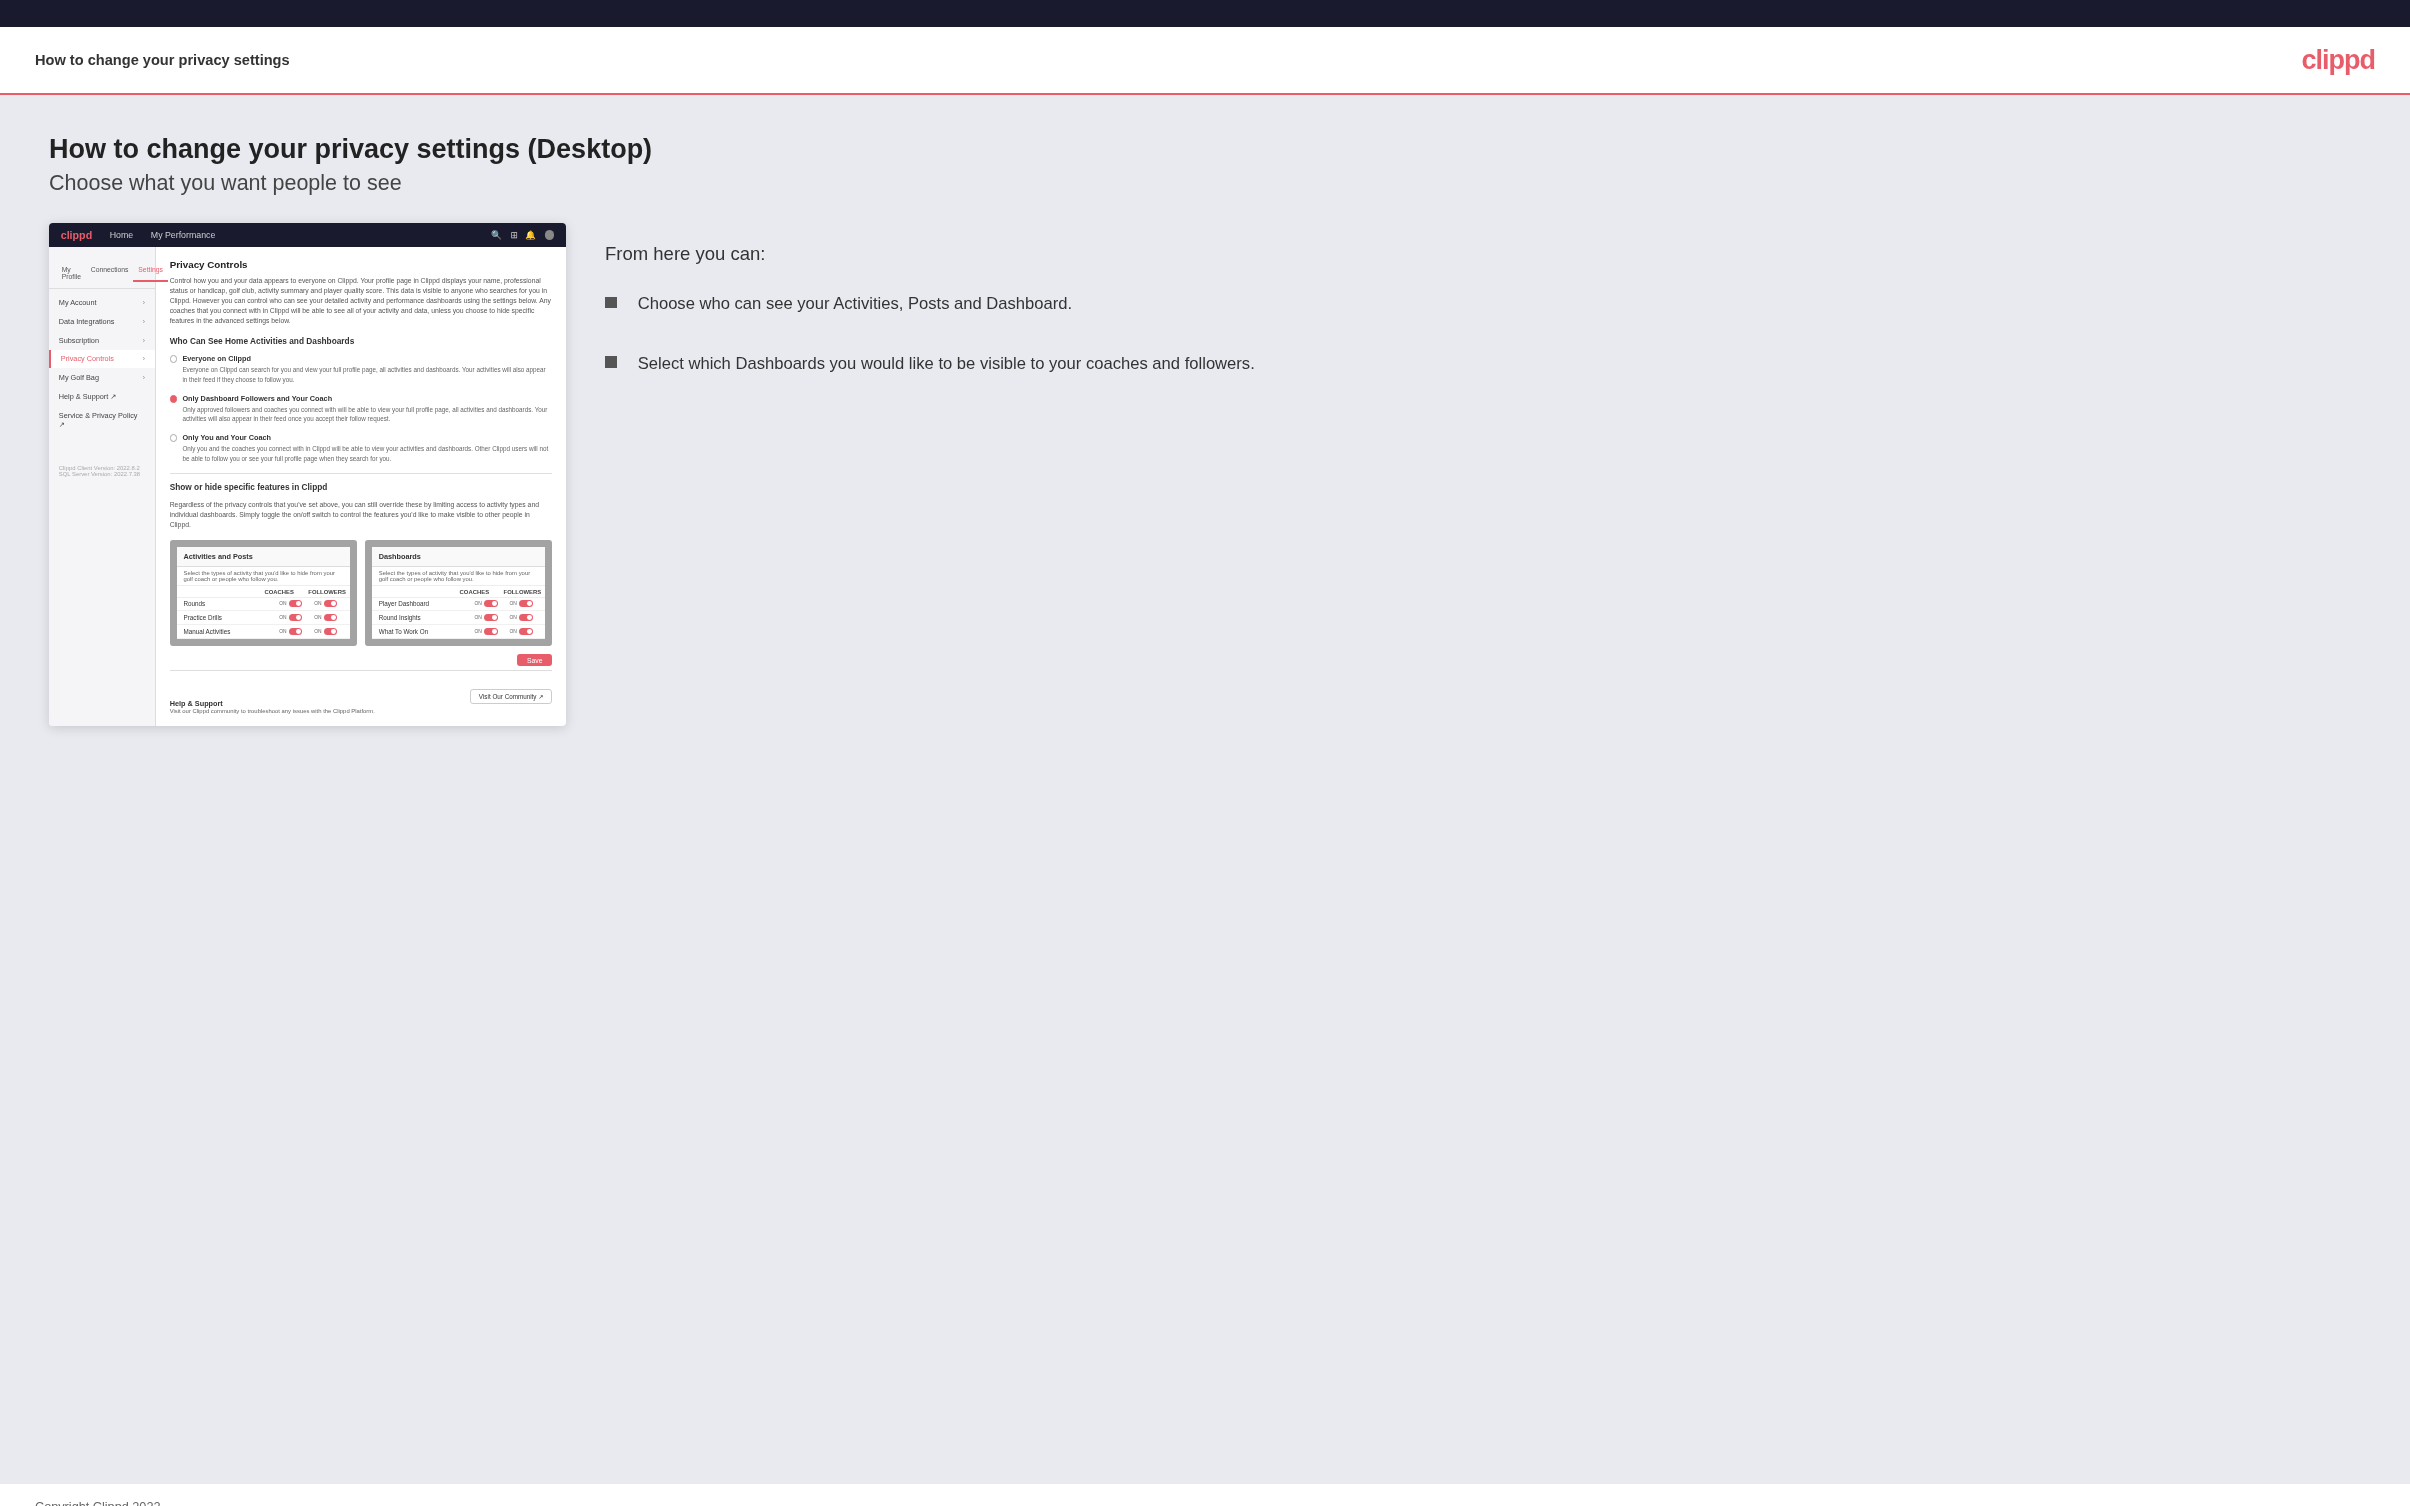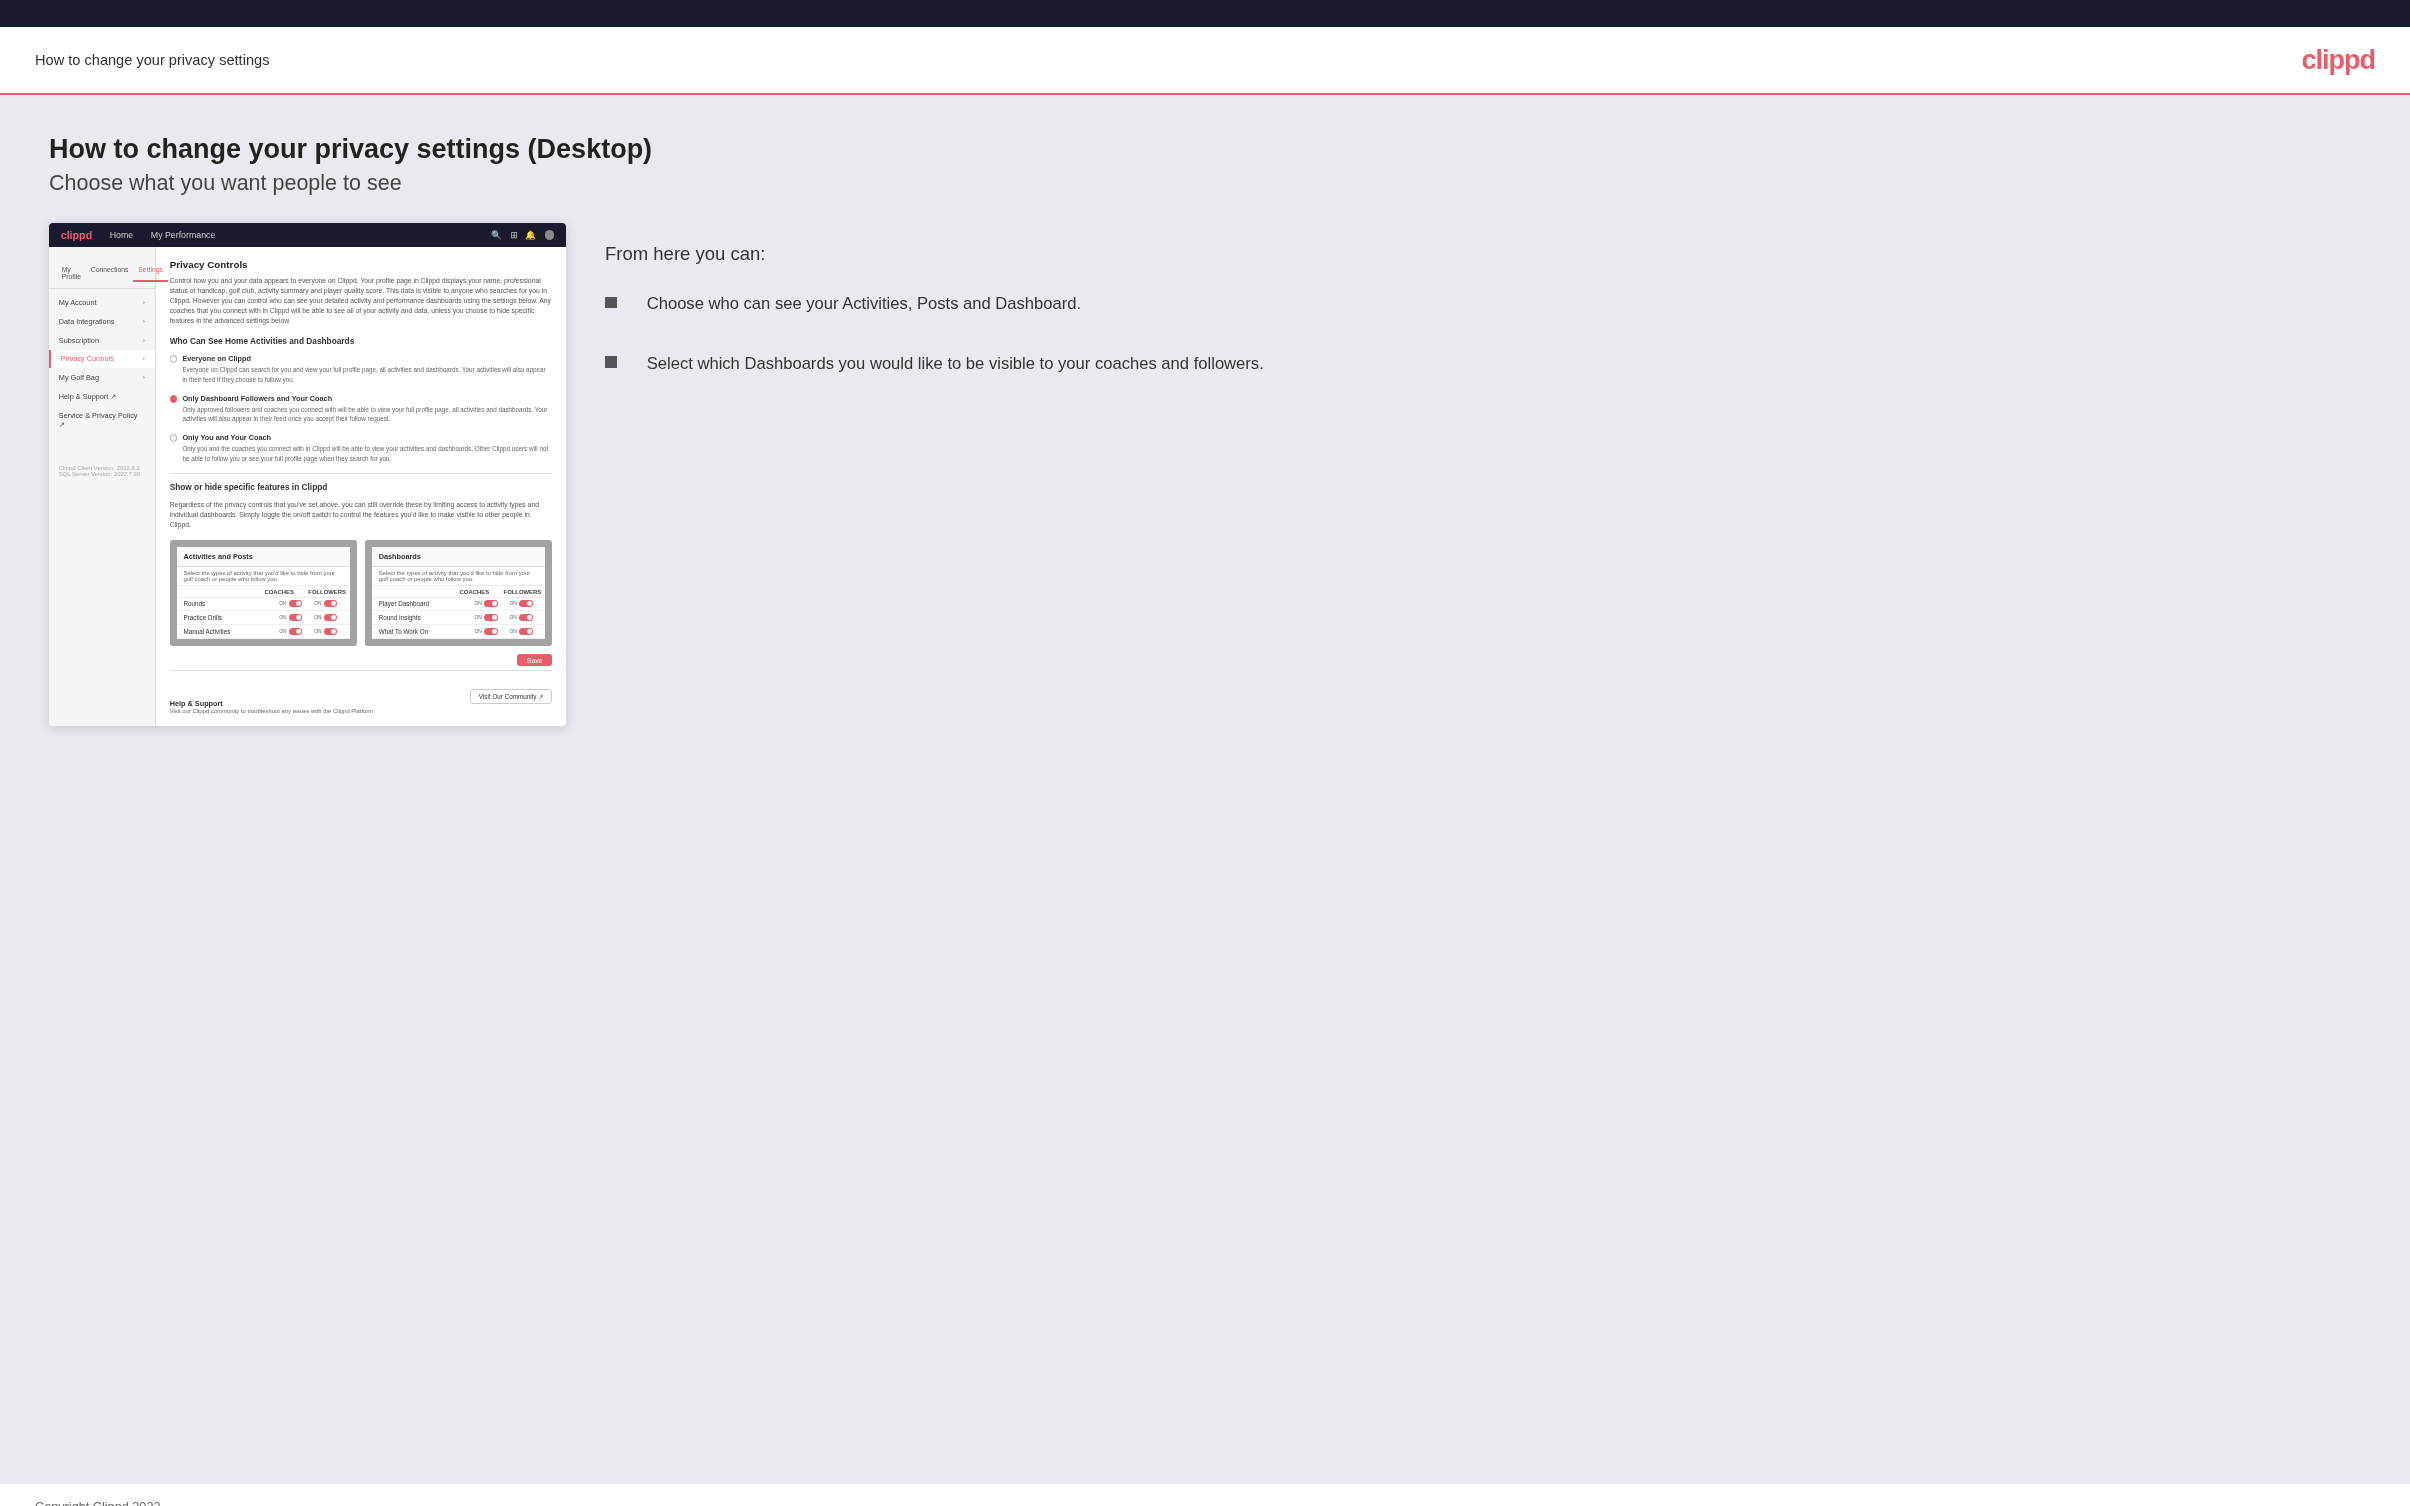--- a/index.html
+++ b/index.html
@@ -13,20 +13,21 @@
     .header {
       display: flex;
       align-items: center;
       justify-content: space-between;
       padding: 17.6px 35px;
       border-bottom: 2px solid #e85d6a;
     }
     .header-title {
       font-size: 14.6px;
       color: #333;
+      font-weight: bold;
     }
     .logo {
       font-size: 27px;
       font-weight: 700;
       color: #e85d6a;
       letter-spacing: -1px;
     }
 
     
     .main-content {
@@ -347,21 +348,21 @@
       margin-bottom: 27px;
     }
     .bullet-list {
       list-style: none;
       display: flex;
       flex-direction: column;
       gap: 35px;
     }
     .bullet-item {
       display: flex;
-      gap: 30px;
+      gap: 21px;
       align-items: flex-start;
     }
     .bullet-square {
       width: 11.7px; height: 11.7px;
       background: #555;
       flex-shrink: 0;
       margin-top: 4.9px;
     }
     .bullet-text {
       font-size: 16.6px;

